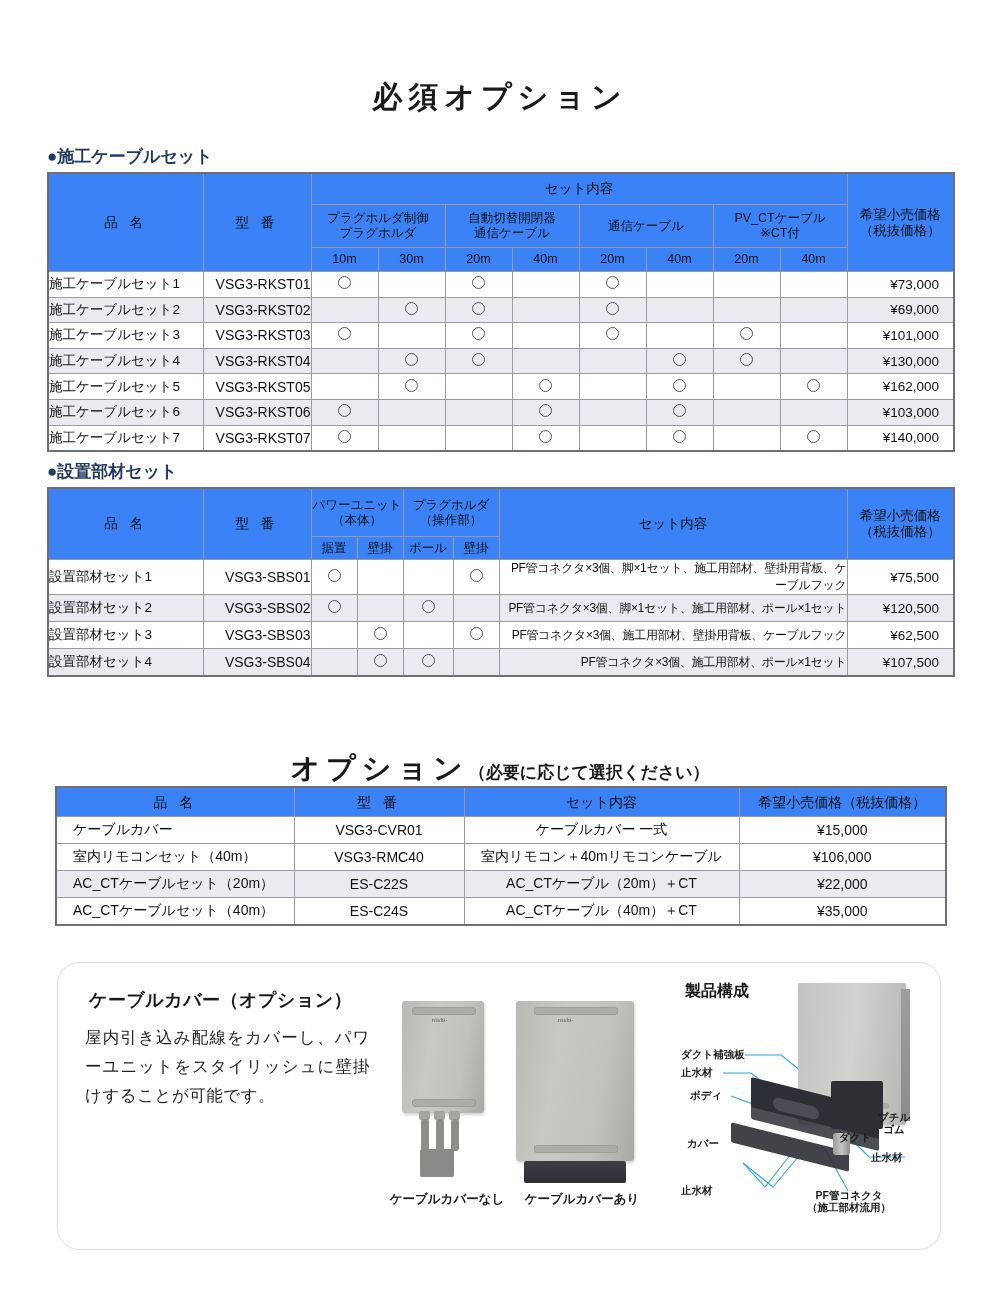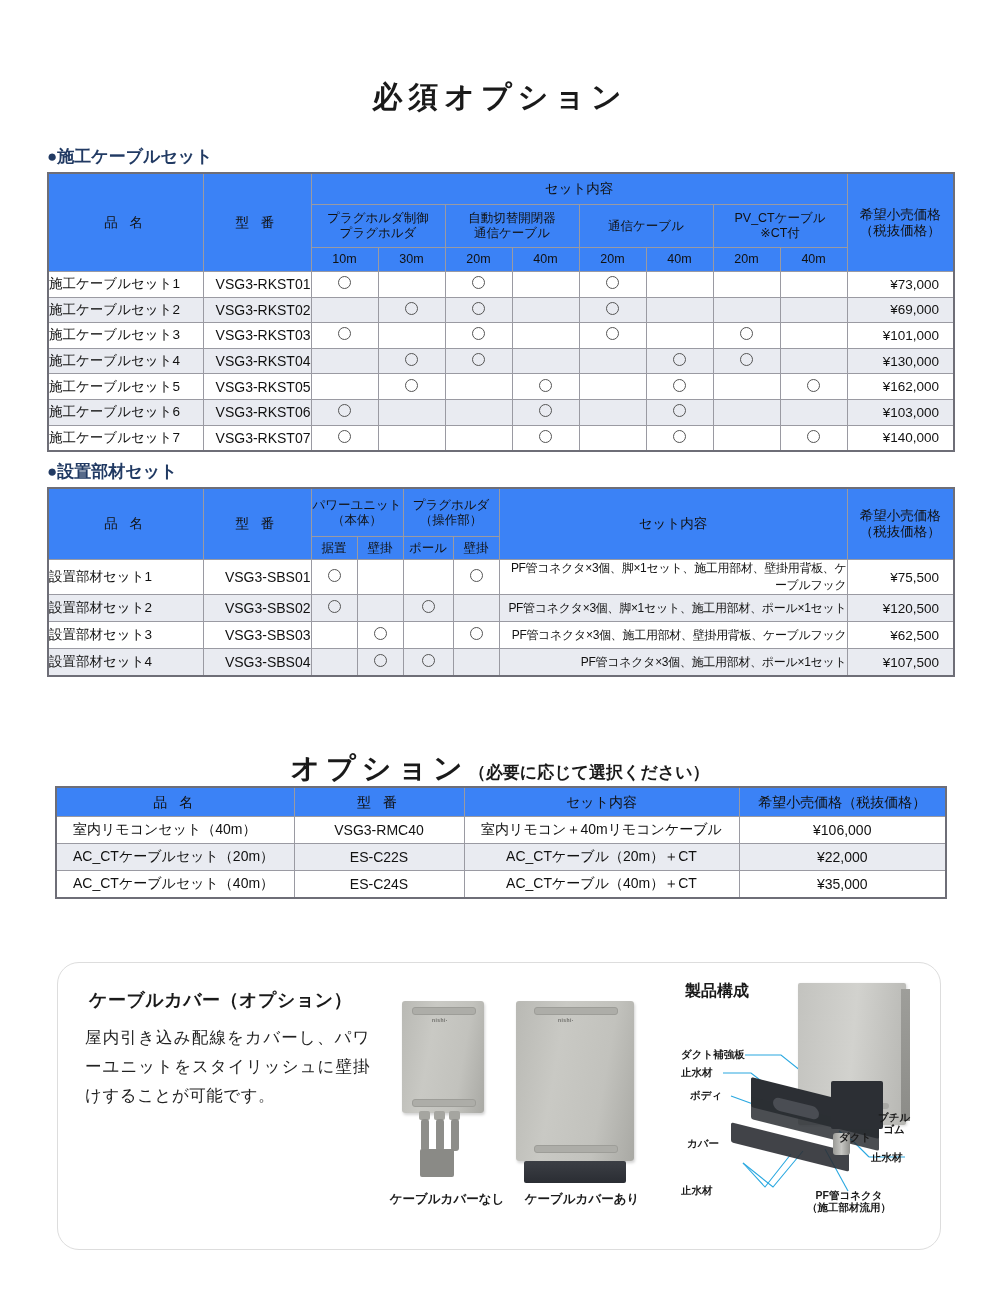--- a/index.html
+++ b/index.html
@@ -430,20 +430,26 @@
     <thead class="thead">
       <tr>
         <td class="wide-sp">品 名</td>
         <td class="wide-sp">型 番</td>
         <td>セット内容</td>
         <td>希望小売価格（税抜価格）</td>
       </tr>
     </thead>
     <tbody>
         <tr>
+          <td class="nm">ケーブルカバー</td>
+          <td class="md">VSG3-CVR01</td>
+          <td class="ct">ケーブルカバー 一式</td>
+          <td class="pr">¥15,000</td>
+        </tr>
+        <tr>
           <td class="nm">室内リモコンセット（40m）</td>
           <td class="md">VSG3-RMC40</td>
           <td class="ct">室内リモコン＋40mリモコンケーブル</td>
           <td class="pr">¥106,000</td>
         </tr>
         <tr class="r-alt">
           <td class="nm">AC_CTケーブルセット（20m）</td>
           <td class="md">ES-C22S</td>
           <td class="ct">AC_CTケーブル（20m）＋CT</td>
           <td class="pr">¥22,000</td>

